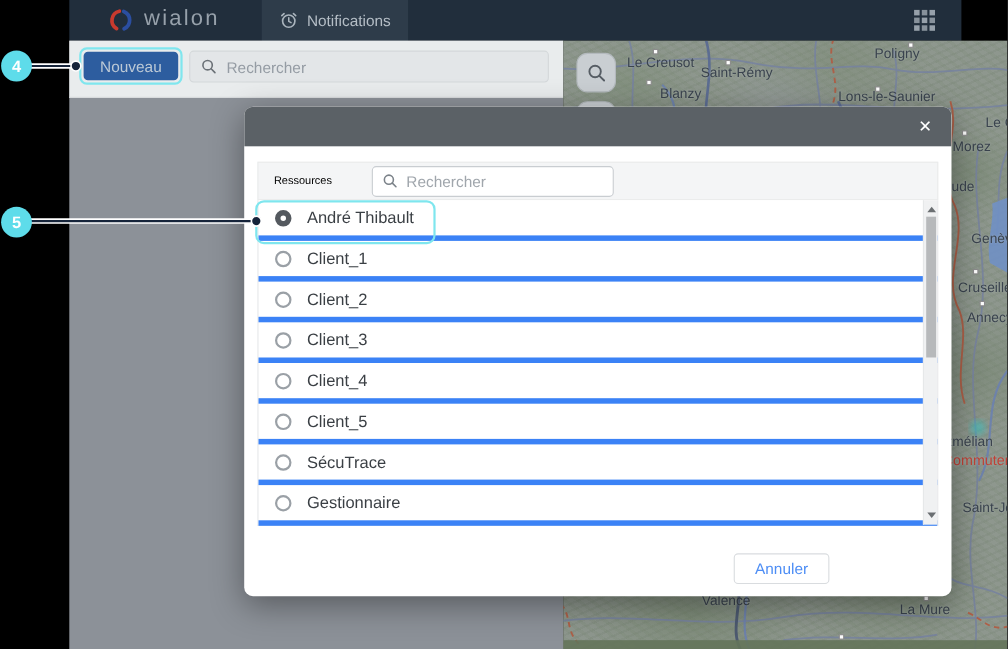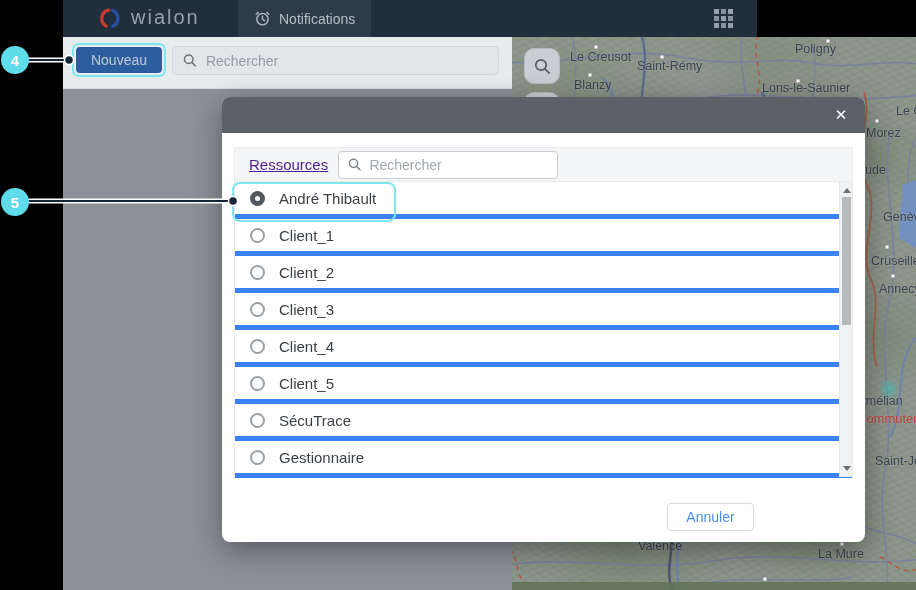--- a/index.html
+++ b/index.html
@@ -4,21 +4,21 @@
 <style>
   * { margin:0; padding:0; box-sizing:border-box; }
   html,body { background:#000; }
   body { font-family:"Liberation Sans", sans-serif; }
   .screen { position:relative; width:916px; height:590px; overflow:hidden; background:#000; }
 
   
   .black-strip { position:absolute; left:0; top:0; width:63px; height:590px; background:#000; }
 
   
-  .topbar { position:absolute; left:63px; top:0; width:694px; height:37px; background:#212e3c; }
+  .topbar { position:absolute; left:63px; top:0; width:811px; height:37px; background:#212e3c; }
   .logo { position:absolute; left:36px; top:6px; display:flex; align-items:center; gap:10px; }
   .logo-text { color:#97a1ab; font-size:20px; letter-spacing:2px; font-weight:400; }
   .tab { position:absolute; left:175px; top:0; height:37px; padding:0 16px; background:#2e3c4a;
          display:flex; align-items:center; gap:8px; }
   .tab-label { color:#b5bec6; font-size:14px; }
   .apps-grid { position:absolute; right:22px; top:9px; width:21px; height:21px;
                display:grid; grid-template-columns:repeat(3,5px); grid-template-rows:repeat(3,5px); gap:2px; cursor:pointer; }
   .apps-grid span { background:#96a0aa; }
   .apps-grid span:nth-child(2n) { background:#87919b; }
 
@@ -61,21 +61,21 @@
   
   .modal { position:absolute; left:222px; top:97px; width:643px; height:445px; background:#fff;
            border-radius:8px; box-shadow:0 8px 30px rgba(0,0,0,.38); z-index:20; overflow:hidden; }
   .modal-header { position:absolute; left:0; top:0; width:100%; height:36px; background:#5b6166;
                   display:flex; align-items:center; padding:0 16px; }
   .modal-title { color:#fff; font-size:15px; font-weight:600; }
   .modal-close { position:absolute; right:14px; top:8px; color:#fff; font-size:15px; width:20px; height:20px;
                  display:flex; align-items:center; justify-content:center; cursor:pointer; }
   .res-bar { position:absolute; left:12px; top:50px; width:619px; height:35px; background:#f4f5f6;
              border:1px solid #eaebec; display:flex; align-items:center; padding:0 14px; }
-  .res-label { font-size:15px; color:#4c1d95; width:89px;text-decoration:underline; }
+  .res-label { font-size:10px; color:#000000; width:89px; }
   .res-search { width:220px; height:28px; background:#fff; border:1px solid #c9cdd1; border-radius:4px;
                 display:flex; align-items:center; padding:0 9px; gap:8px; }
   .res-search input { border:none; outline:none; font-size:14px; color:#3c434b; font-family:inherit; width:100%; }
   .res-search input::placeholder { color:#a0a6ac; }
   .res-list { position:absolute; left:12px; top:85px; width:619px; height:296px; background:#fff;
               border:1px solid #e6e8e9; border-top:none; }
   .res-row { position:relative; height:37px; display:flex; align-items:center; gap:14px; padding-left:15px;
              border-bottom:5px solid #3b82f6; cursor:pointer; }
   .res-row:last-child { border-bottom:none; }
   .res-row .row-label { font-size:15px; color:#3a3f44; }
@@ -207,21 +207,21 @@
         <rect x="363" y="82" width="4" height="4"></rect>
         <rect x="373" y="208" width="4" height="4"></rect>
         <rect x="379" y="237" width="4" height="4"></rect>
         <rect x="328" y="505" width="4" height="4"></rect>
         <rect x="251" y="540" width="4" height="4"></rect>
       </g>
     </svg>
     <div style="position:absolute;left:0;top:0;width:404px;height:553px;">
         <span class="map-label" style="left: 58px; top: 13px;">Le Creusot</span>
         <span class="map-label" style="left: 125px; top: 22px;">Saint-Rémy</span>
-        <span class="map-label" style="left: 62px; top: 41px;">Blanzy</span>
+        <span class="map-label" style="left: 62px; top: 41px; padding-left: 26px;">Blanzy</span>
         <span class="map-label" style="left: 283px; top: 5px;">Poligny</span>
         <span class="map-label" style="left: 250px; top: 44px;">Lons-le-Saunier</span>
         <span class="map-label" style="left: 384px; top: 67px;">Le Cr</span>
         <span class="map-label" style="left: 354px; top: 89px;">Morez</span>
         <span class="map-label" style="left: 353px; top: 126px;">ude</span>
         <span class="map-label" style="left: 371px; top: 173px;">Genève</span>
         <span class="map-label" style="left: 359px; top: 217px;">Cruseilles</span>
         <span class="map-label" style="left: 367px; top: 245px;">Annecy</span>
         <span class="map-label" style="left: 326px; top: 357px;">Montmélian</span>
         <span class="map-label red" style="left: 345px; top: 374px;">Commuter</span>

